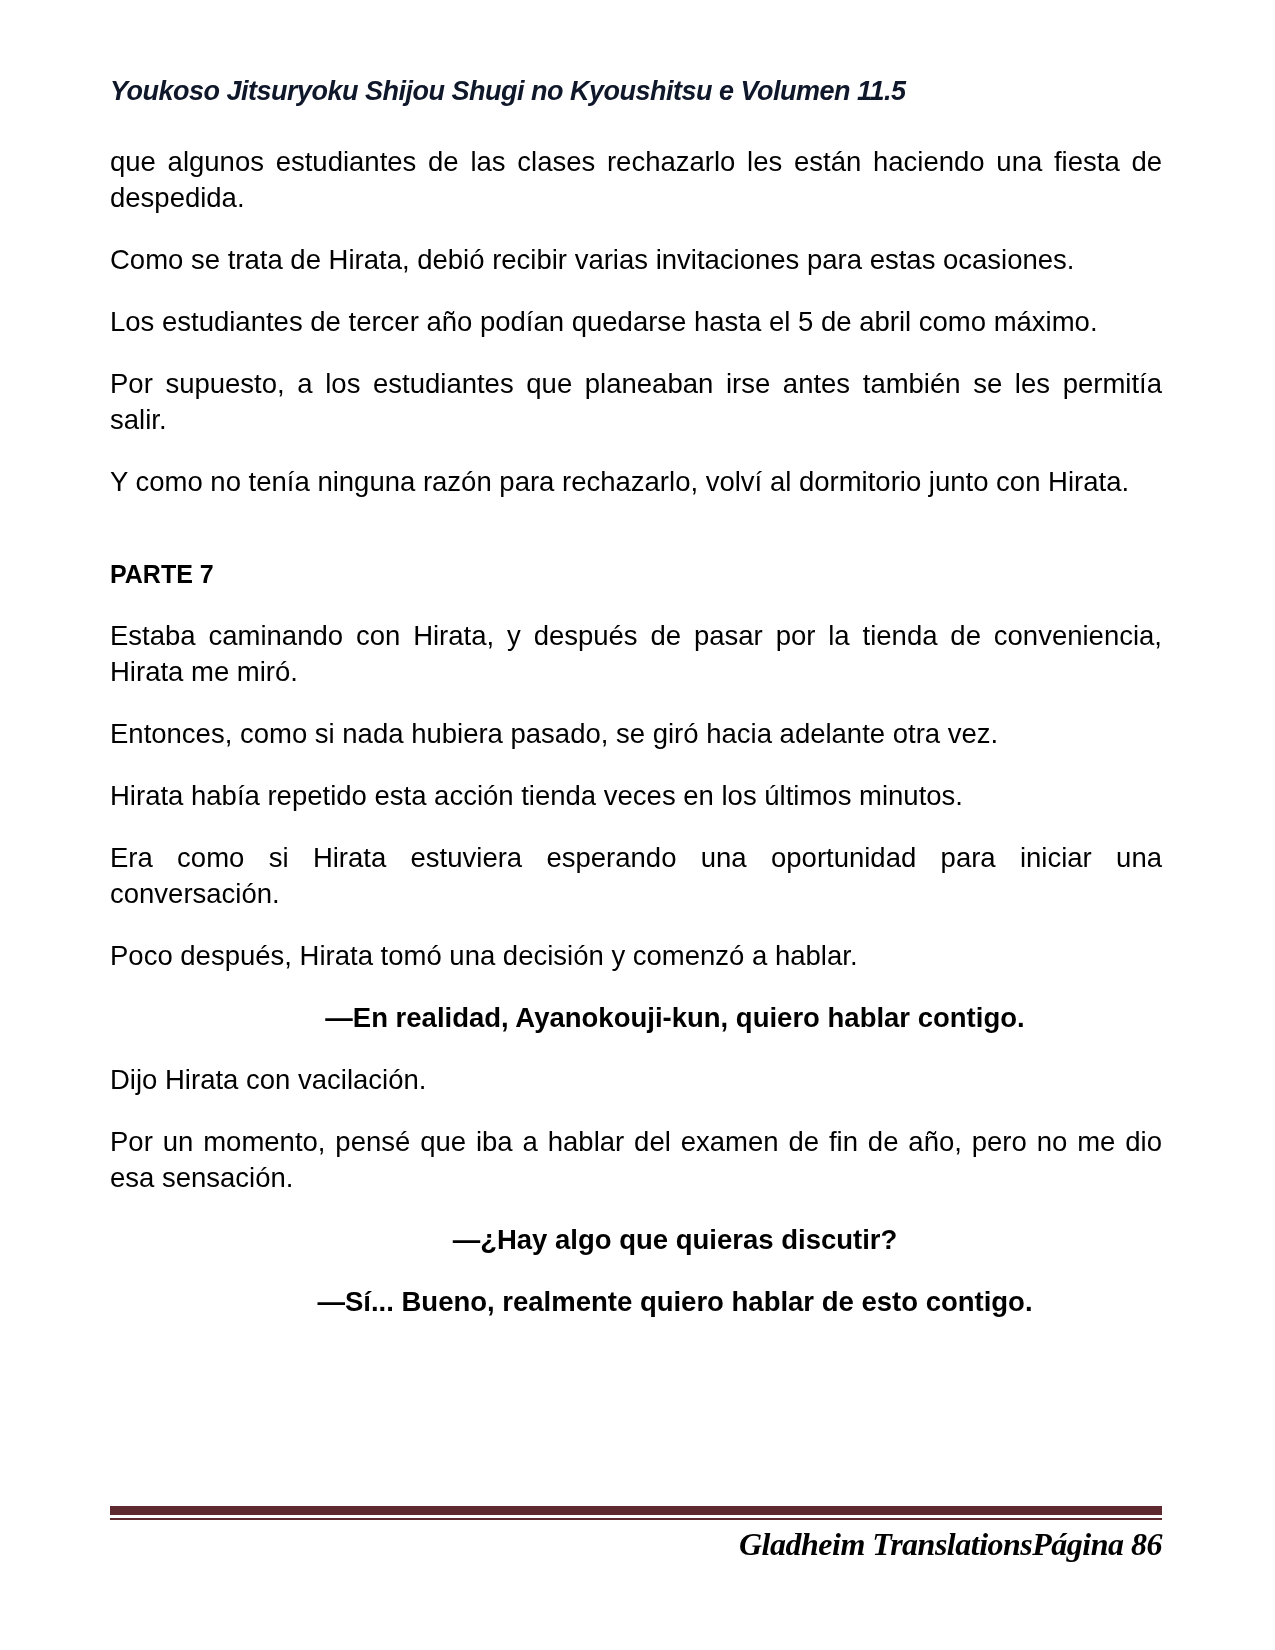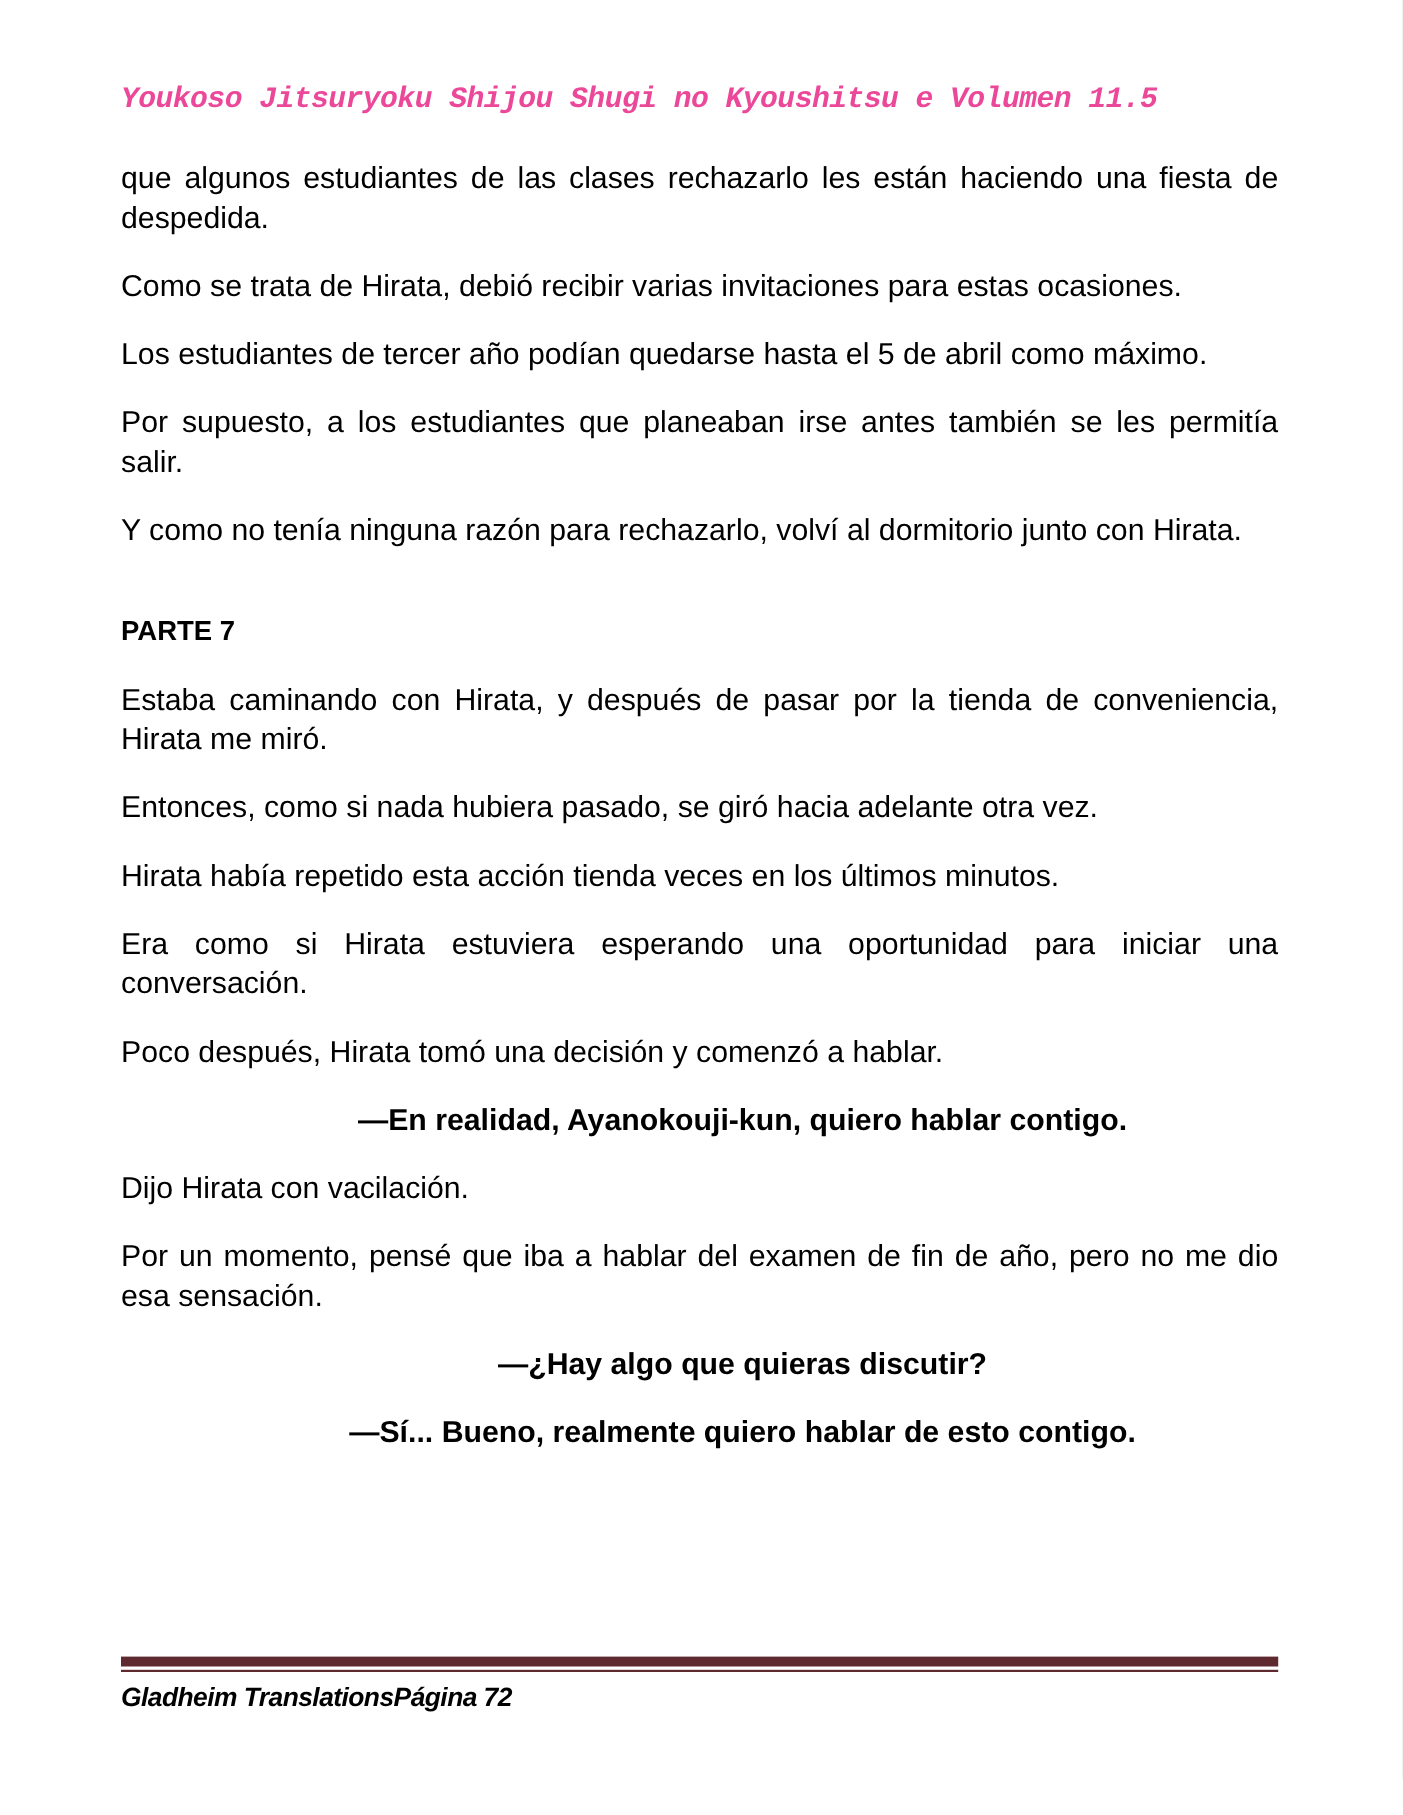--- a/index.html
+++ b/index.html
@@ -14,27 +14,27 @@
     margin: 0 auto;
     background: #ffffff;
     overflow: hidden;
     font-family: "Liberation Sans", sans-serif;
     color: #000000;
   }
   .doc-header {
     padding: 76px 112px 0 110px;
   }
   .header-title {
-    font-family: Liberation Mono, monospace;
+    font-family: Liberation Sans, sans-serif;
     font-weight: bold;
     font-style: italic;
     font-size: 27px;
     line-height: 30px;
     letter-spacing: -0.5px;
-    color: #ec4899;
+    color: #0f172a;
     margin-bottom: 38px;
   }
   .doc-body {
     padding: 0 113px 0 110px;
   }
   .doc-body p,
   .doc-body h2 {
     margin: 0 0 26px 0;
   }
   .para {
@@ -69,26 +69,26 @@
     height: 3px;
     background: transparent;
   }
   .rule-thin {
     height: 2px;
     background: var(--accent, #5e2a30);
   }
   .footer-row {
     margin-top: 10px;
     display: flex;
-    justify-content: flex-start;
+    justify-content: flex-end;
     align-items: baseline;
-    font-family: Liberation Sans, sans-serif;
+    font-family: Liberation Serif, serif;
     font-weight: bold;
     font-style: italic;
-    font-size: 24px;
+    font-size: 32px;
     line-height: 28px;
     letter-spacing: -0.5px;
     color: #000000;
   }
 </style>
 </head>
 <body>
 
 <div class="page">
 
@@ -116,17 +116,17 @@
   </main>
 
   <footer class="doc-footer">
     <div>
       <div class="rule-thick"></div>
       <div class="rule-gap"></div>
       <div class="rule-thin"></div>
     </div>
     <div class="footer-row">
       <span>Gladheim Translations</span>
-      <span>Página 72</span>
+      <span>Página 86</span>
     </div>
   </footer>
 
 </div>
 
 </body></html>

